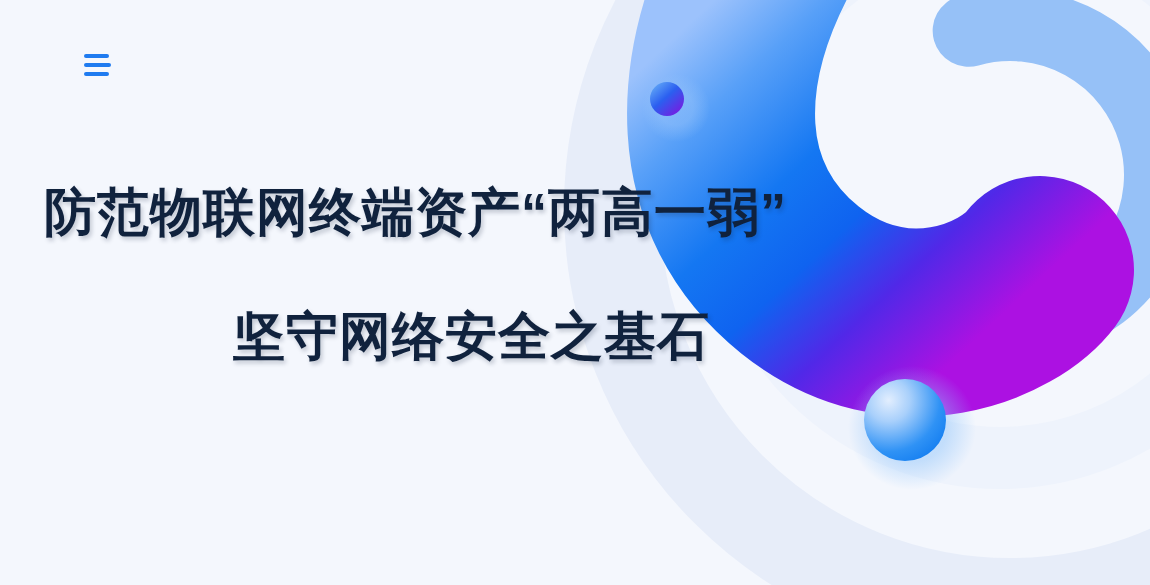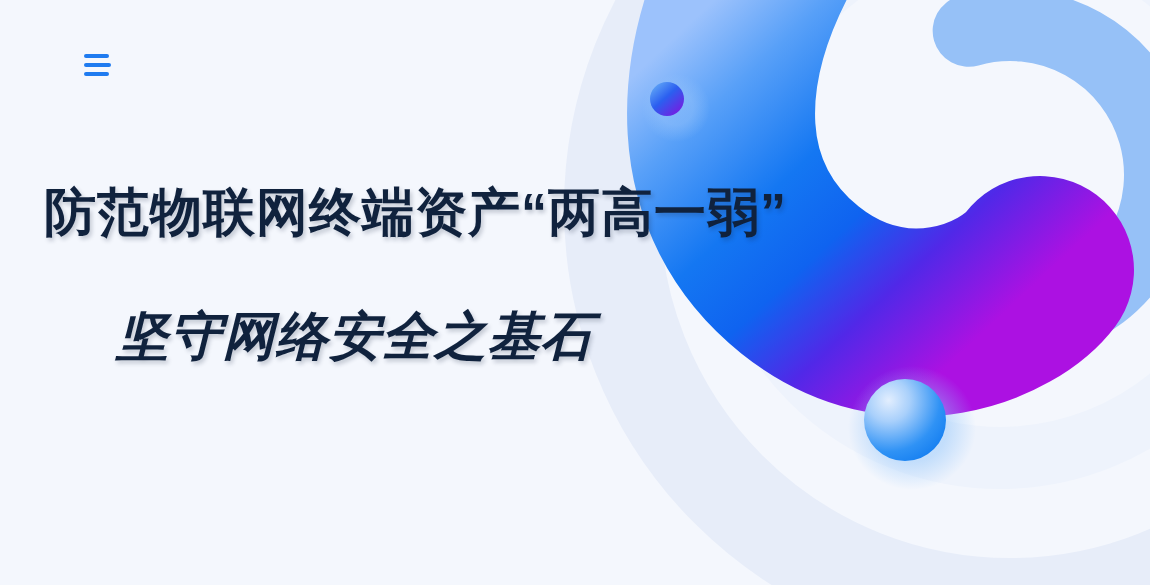--- a/index.html
+++ b/index.html
@@ -71,23 +71,22 @@
     white-space: nowrap;
     text-shadow: 2px 3px 4px rgba(16,34,61,0.22);
   }
   #headline-line-1 {
     padding-left: 44px;
     text-align: left;
   }
   #headline-line-2 {
     margin-top: 72px;
     padding-left: 0;
-    text-align: center;
+    text-align: right;
     padding-right: 160px;
-    font-style: italic;
   }
 </style>
 </head>
 <body>
 
 <div id="slide">
 
   <svg id="decor" viewBox="0 0 1150 585" preserveAspectRatio="none" xmlns="http://www.w3.org/2000/svg">
     <defs>
       <linearGradient id="swirlGrad" x1="0.18" y1="0" x2="0.92" y2="0.95">

